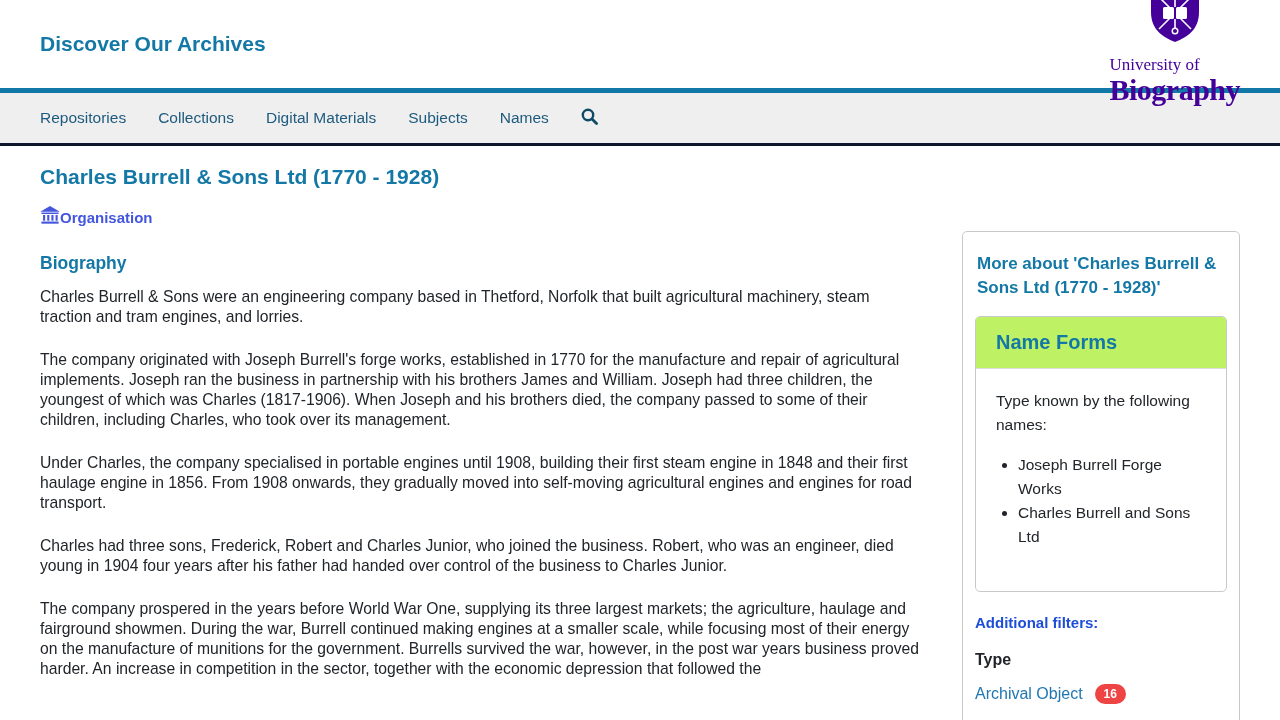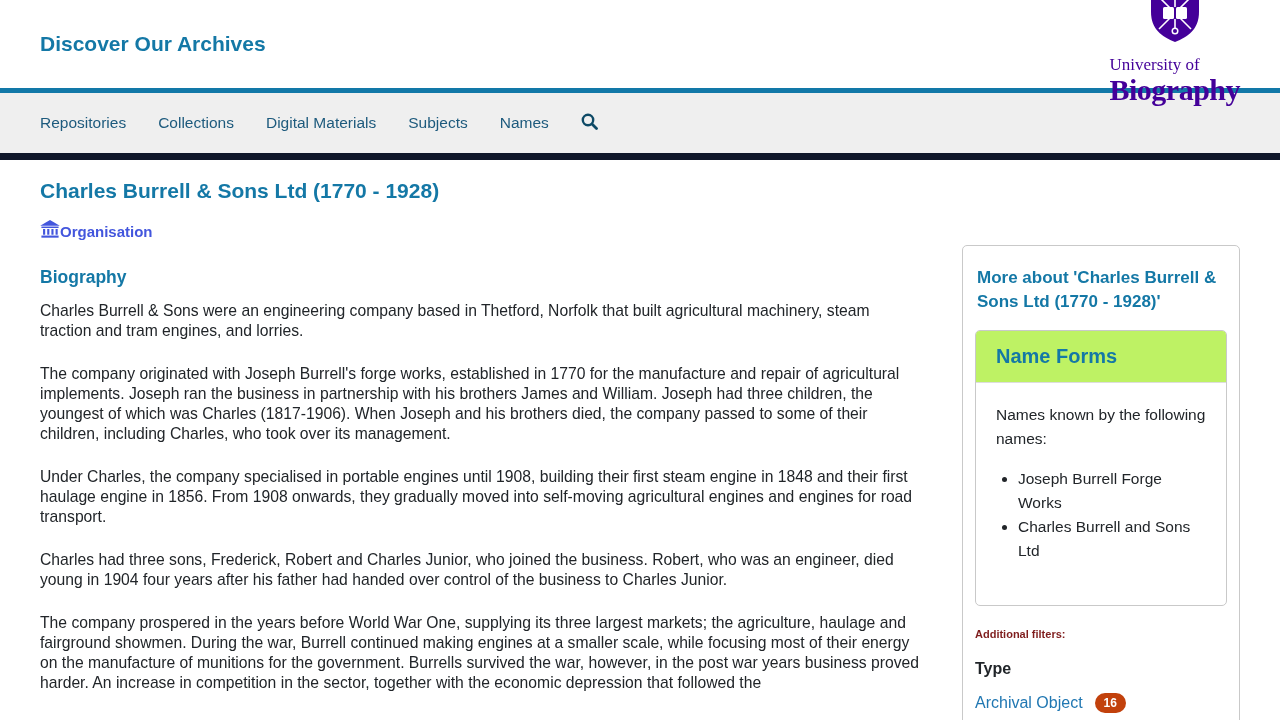--- a/index.html
+++ b/index.html
@@ -22,24 +22,24 @@
     text-decoration: none;
     cursor: pointer;
   }
   .uni-logo { display: flex; align-items: center; gap: 9px; cursor: pointer; flex-direction: column; }
   .uni-logo-text { font-family: "Liberation Serif", serif; color: #440099; line-height: 1; }
   .uni-logo-line1 { display: block; font-size: 17px; margin-bottom: 2px; }
   .uni-logo-line2 { display: block; font-size: 30px; font-weight: bold; letter-spacing: -0.5px; }
 
   
   .primary-nav {
-    height: 72px;
+    height: 58px;
     background: #efefef;
     border-top: 5px solid #1278a8;
-    border-bottom: 7px solid #0f172a;
+    border-bottom: 3px solid #0f172a;
     display: flex;
     align-items: center;
     gap: 32px;
     padding: 0 40px;
   }
   .nav-link {
     font-size: 15.5px;
     color: #1d5a7d;
     text-decoration: none;
     cursor: pointer;
@@ -113,40 +113,40 @@
     border-bottom: 1px solid #dddddd;
     padding: 14px 20px;
   }
   .panel-title { font-size: 20px; font-weight: bold; color: #1478a6; }
   .panel-body { padding: 20px 20px 42px 20px; font-size: 15.5px; line-height: 24px; }
   .panel-body ul { margin: 16px 0 0 0; padding-left: 22px; }
   .panel-body li { line-height: 24px; }
 
   .additional-filters {
     margin-top: 22px;
-    font-size: 11px;
-    font-weight: bold;
-    color: #7f1d1d;
+    font-size: 15px;
+    font-weight: bold;
+    color: #1d4ed8;
   }
   .filter-group-label {
     margin-top: 20px;
     font-size: 16px;
     font-weight: bold;
     color: #212529;
   }
   .filter-link-row { margin-top: 15px; display: flex; align-items: center; gap: 12px; }
   .filter-link {
     font-size: 16px;
     color: #2077b2;
     text-decoration: none;
     cursor: pointer;
   }
   .count-badge {
     display: inline-block;
-    background: #c2410c;
+    background: #ef4444;
     color: #ffffff;
     font-size: 12px;
     font-weight: bold;
     line-height: 1;
     padding: 4px 9px;
     border-radius: 10px;
   }
 </style>
 </head>
 <body>
@@ -227,21 +227,21 @@
   </main>
 
   <aside class="sidebar">
     <h3 class="more-about">More about 'Charles Burrell &amp; Sons Ltd (1770 - 1928)'</h3>
 
     <div class="panel">
       <div class="panel-header">
         <span class="panel-title">Name Forms</span>
       </div>
       <div class="panel-body">
-        <div>Names known by the following names:</div>
+        <div>Type known by the following names:</div>
         <ul>
           <li>Joseph Burrell Forge Works</li>
           <li>Charles Burrell and Sons Ltd</li>
         </ul>
       </div>
     </div>
 
     <h3 class="additional-filters">Additional filters:</h3>
 
     <div class="filter-group-label">Type</div>

